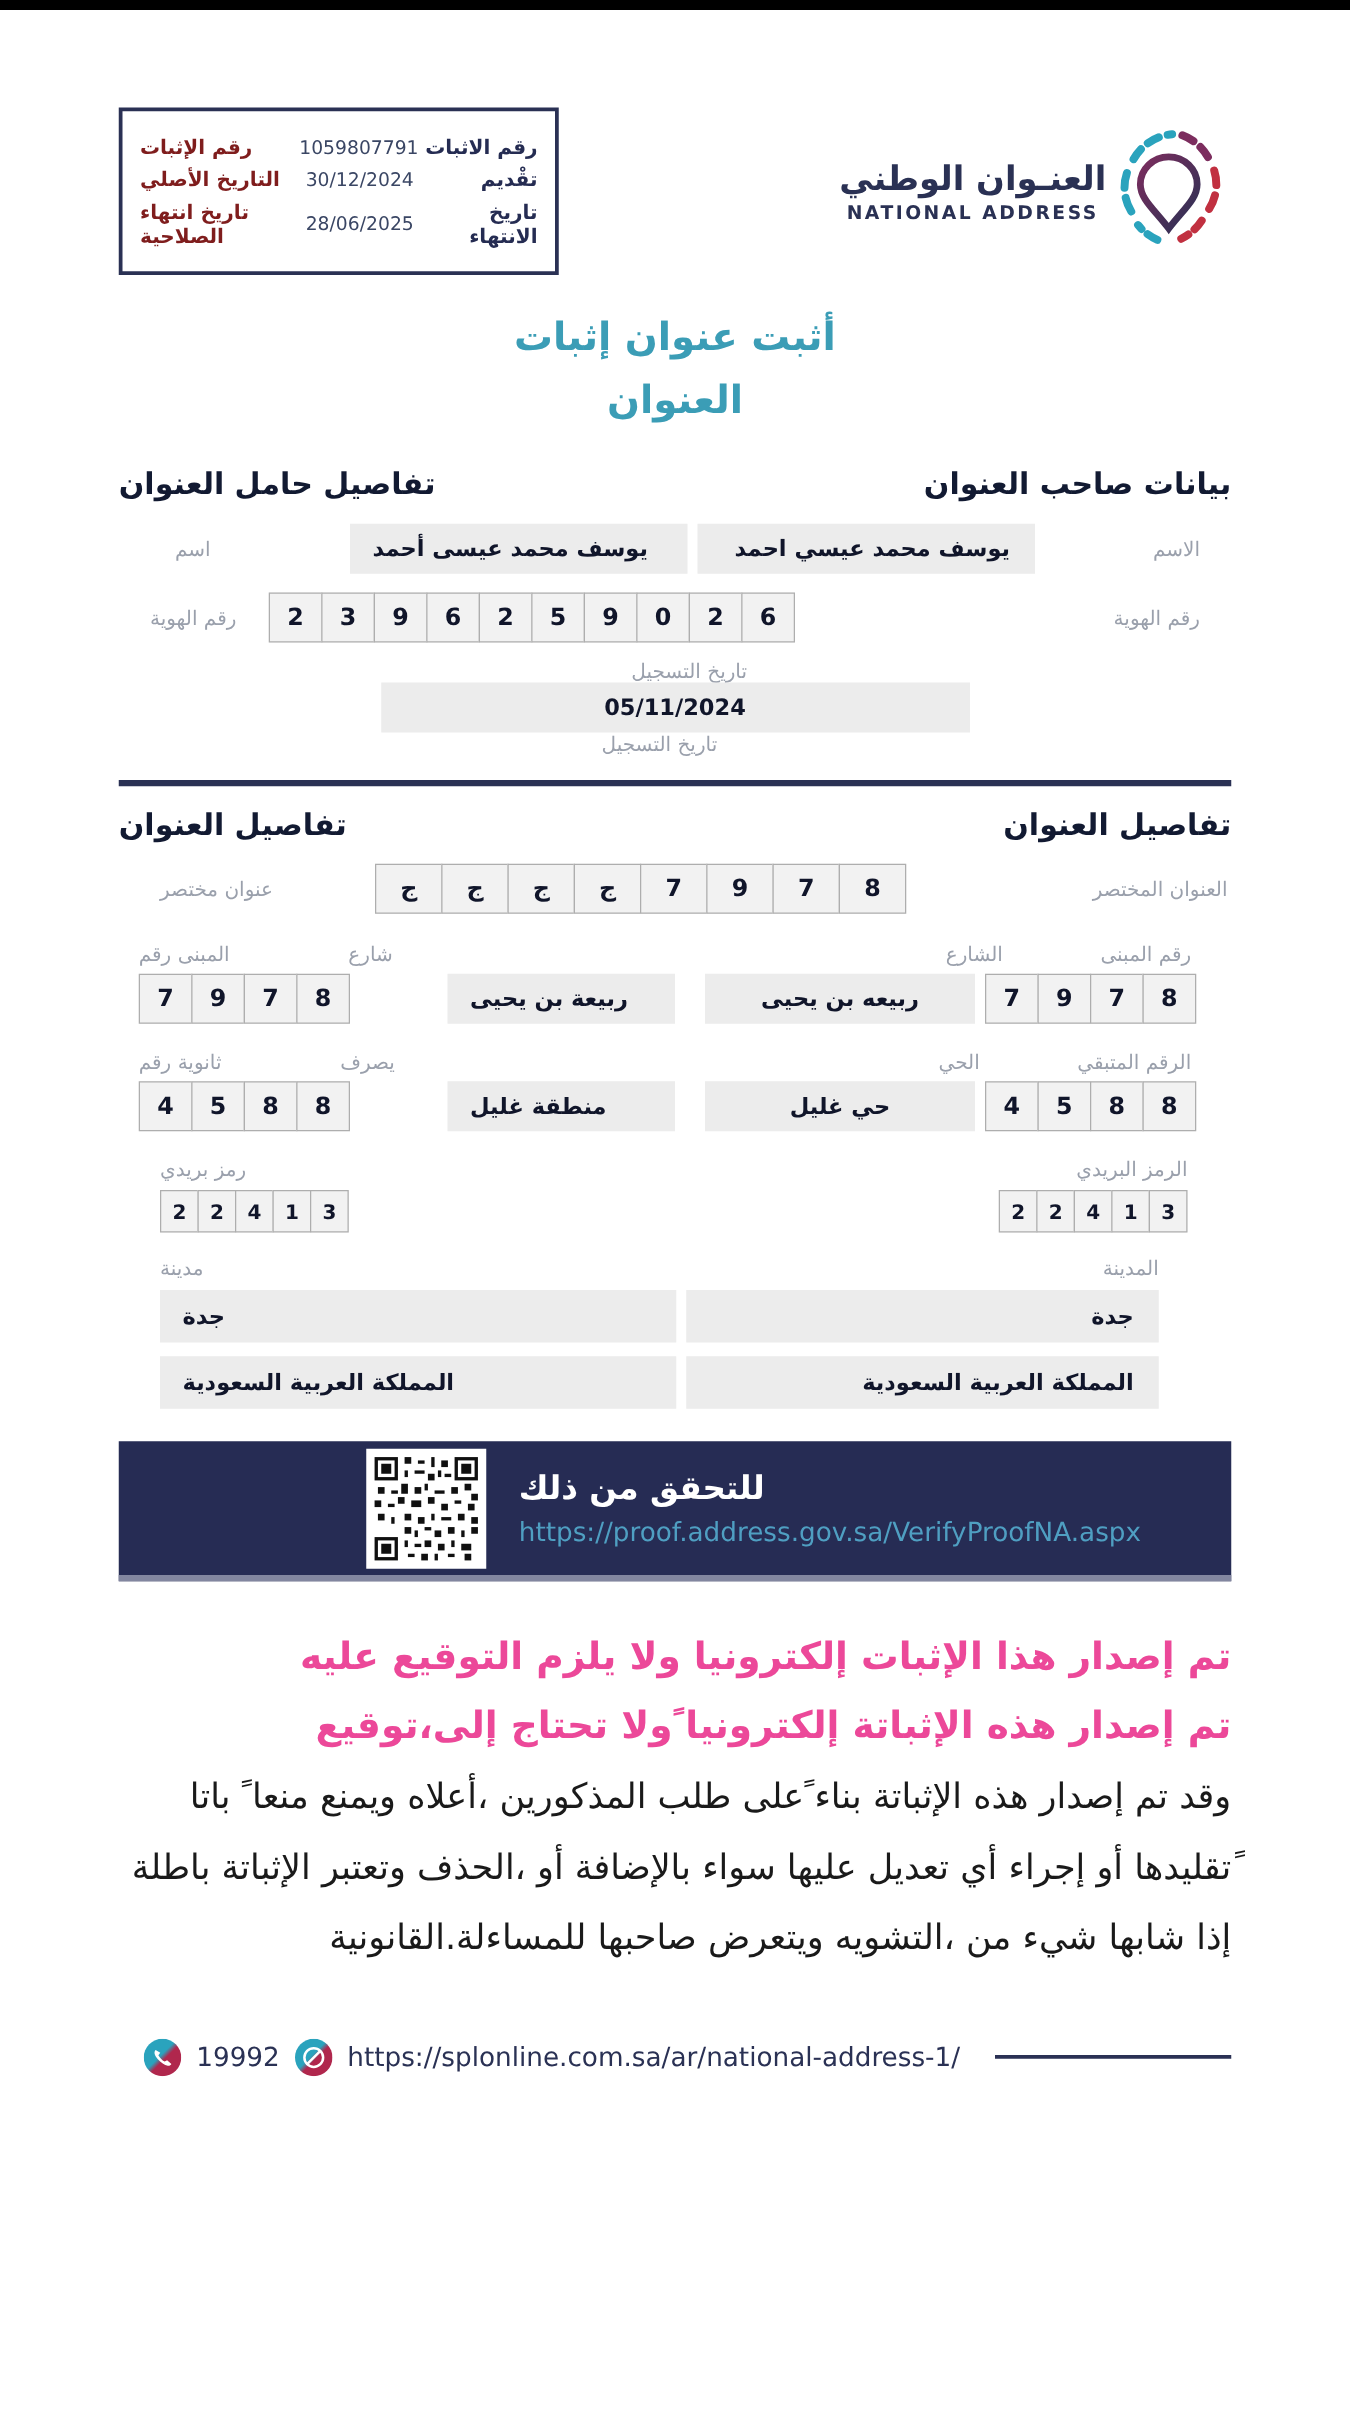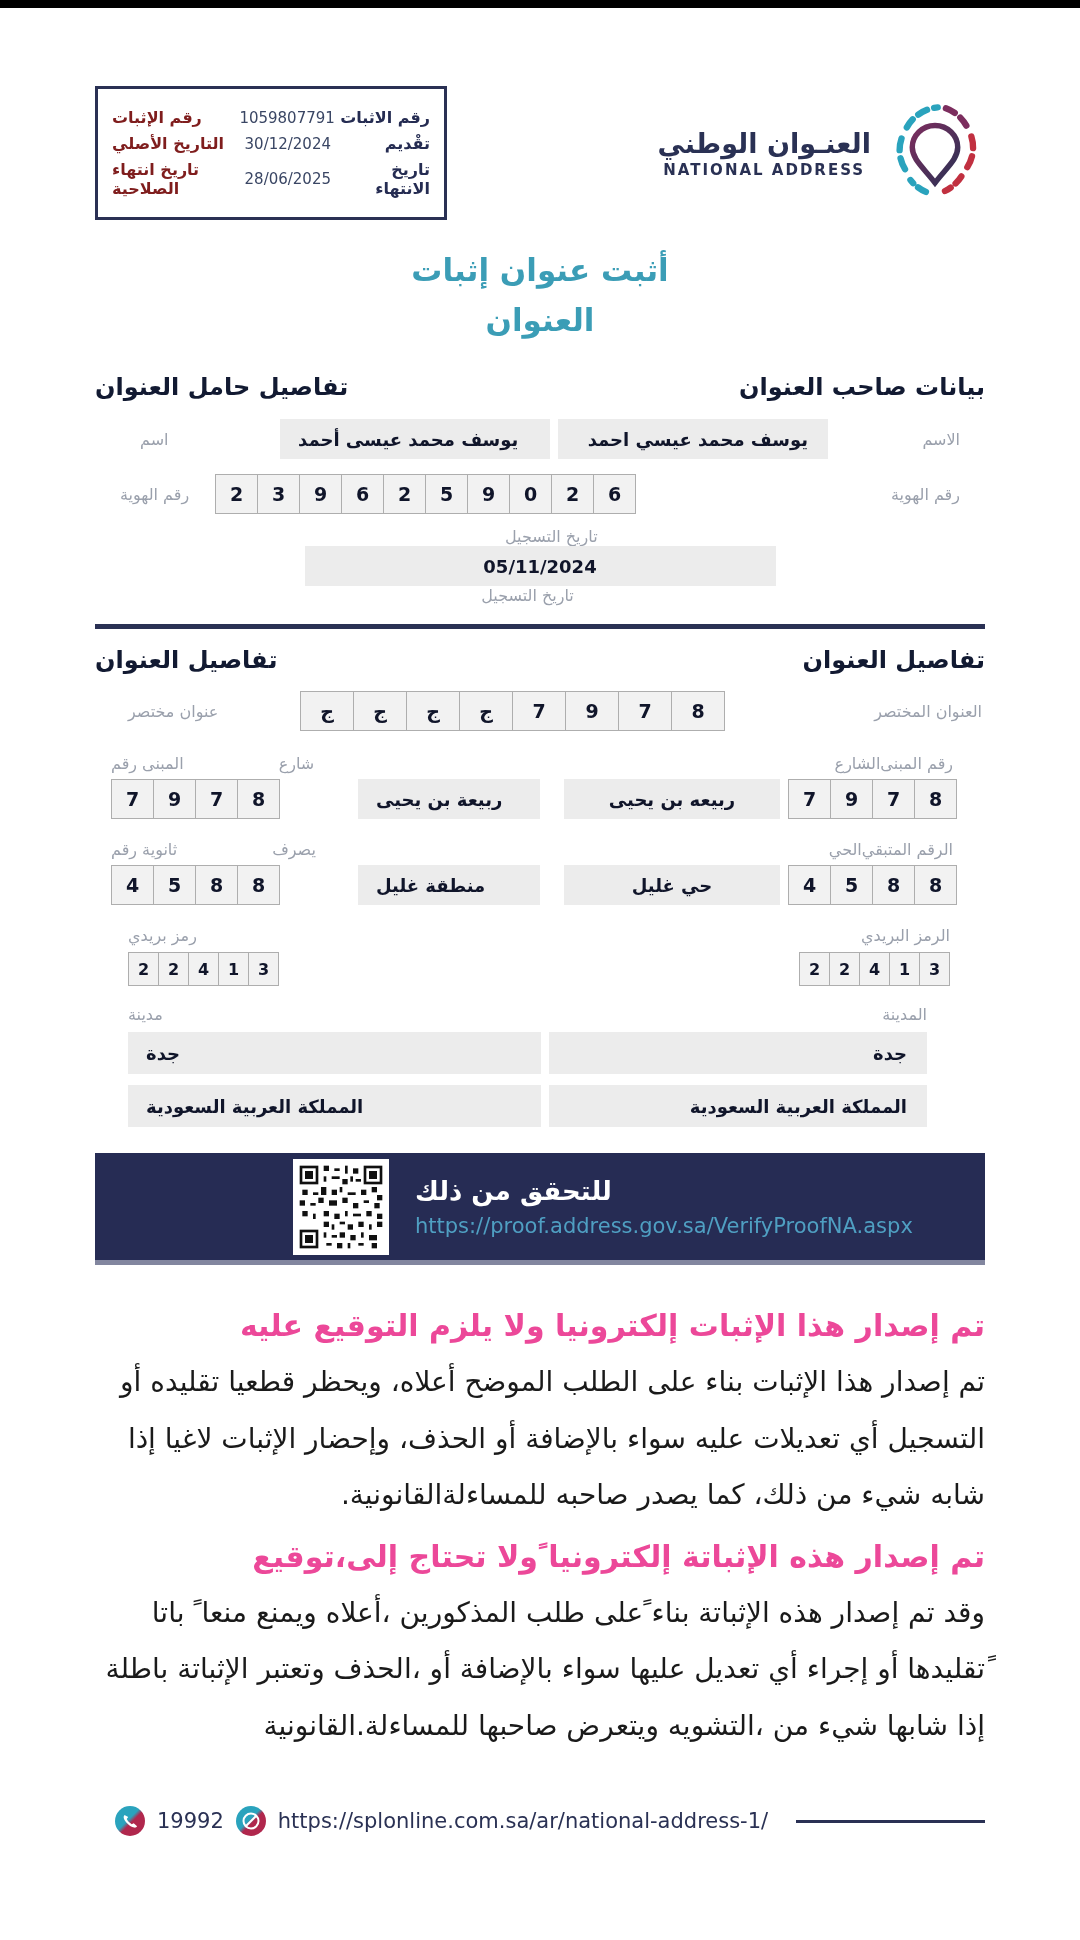--- a/index.html
+++ b/index.html
@@ -11,21 +11,21 @@
   .topbar { height: 8px; background: #000; }
   .content { width: 890px; margin: 0 auto; }
 
   
   .hdr { display: flex; justify-content: space-between; align-items: center; margin-top: 78px; }
   .infobox { border: 3px solid #2a3154; width: 352px; padding: 12px 14px; }
   .ib-row { display: flex; align-items: center; direction: rtl; margin: 7px 0; font-size: 16px; }
   .ib-right { font-weight: bold; color: #252c52; width: 118px; text-align: right; }
   .ib-val { flex: 1; text-align: center; color: #3a4664; font-size: 15px; }
   .ib-left { font-weight: bold; color: #7f1d1d; width: 158px; text-align: left; }
-  .logo { display: flex; align-items: center; gap: 14px; }
+  .logo { display: flex; align-items: center; gap: 0; }
   .logo-text { text-align: center; }
   .logo-ar { font-size: 27px; font-weight: bold; color: #2a3154; }
   .logo-en { font-size: 15px; letter-spacing: 2px; color: #2a3154; font-weight: bold; margin-top: 2px; }
 
   
   .title { margin-top: 26px; text-align: center; color: #3b9db6; font-size: 31px; font-weight: bold; line-height: 1.6; }
 
   
   .sec-heads { display: flex; justify-content: space-between; direction: rtl; margin-top: 28px; font-size: 24px; font-weight: bold; color: #121a32; }
 
@@ -48,21 +48,21 @@
   .spacer { flex: 1; }
 
   .divider { height: 5px; background: #2a3154; margin-top: 19px; }
 
   .short-row { margin-top: 17px; }
 
   .addr-grid { display: flex; justify-content: space-between; margin-top: 23px; }
   .addr-half { width: 445px; }
   .addr-half .labels { display: flex; margin-bottom: 6px; }
   .addr-half.lft .labels { padding-left: 16px; gap: 95px; }
-  .addr-half.rgt .labels { justify-content: flex-end; padding-right: 32px; text-align: center; }
+  .addr-half.rgt .labels { justify-content: flex-end; gap: 78px; padding-right: 32px; text-align: center; }
   .addr-half .fields { display: flex; }
   .addr-half.lft .fields { padding-left: 16px; }
   .addr-half.rgt .fields { justify-content: flex-end; padding-right: 28px; }
   .addr-half.lft .vbox { margin-left: 78px; width: 235px; }
   .addr-half.rgt .vbox { width: 216px; margin-right: 8px; }
 
   .postal-row { display: flex; justify-content: space-between; margin-top: 21px; }
   .postal-grp.lft { padding-left: 33px; }
   .postal-grp.rgt { padding-right: 35px; text-align: right; }
   .postal-grp .glabel { display: block; margin-bottom: 7px; }
@@ -388,21 +388,20 @@
       </svg>
     </div>
     <div class="band-txt">
       <span class="band-h">للتحقق من ذلك</span>
       <span class="band-url">https://proof.address.gov.sa/VerifyProofNA.aspx</span>
     </div>
   </div>
 
   <div class="legal">
     <h2 class="legal-h">تم إصدار هذا الإثبات إلكترونيا ولا يلزم التوقيع عليه</h2>
-    <p class="legal-p">تم إصدار هذا الإثبات بناء على الطلب الموضح أعلاه، ويحظر قطعيا تقليده أو التسجيل أي تعديلات عليه سواء بالإضافة أو الحذف، وإحضار الإثبات لاغيا إذا شابه شيء من ذلك، كما يصدر صاحبه للمساءلةالقانونية.</p>
     <h2 class="legal-h legal-h2">تم إصدار هذه الإثباتة إلكترونيا ًولا تحتاج إلى،توقيع</h2>
     <p class="legal-p">وقد تم إصدار هذه الإثباتة بناء ًعلى طلب المذكورين ،أعلاه ويمنع منعا ً باتا ًتقليدها أو إجراء أي تعديل عليها سواء بالإضافة أو ،الحذف وتعتبر الإثباتة باطلة إذا شابها شيء من ،التشويه ويتعرض صاحبها للمساءلة.القانونية</p>
   </div>
 
   <div class="footer">
     <span class="ficon">
       <svg width="30" height="30" viewBox="0 0 30 30">
         <defs>
           <linearGradient id="grad-phone" x1="0" y1="0" x2="1" y2="1">
             <stop offset="0.45" stop-color="#2aa3bd"></stop>

